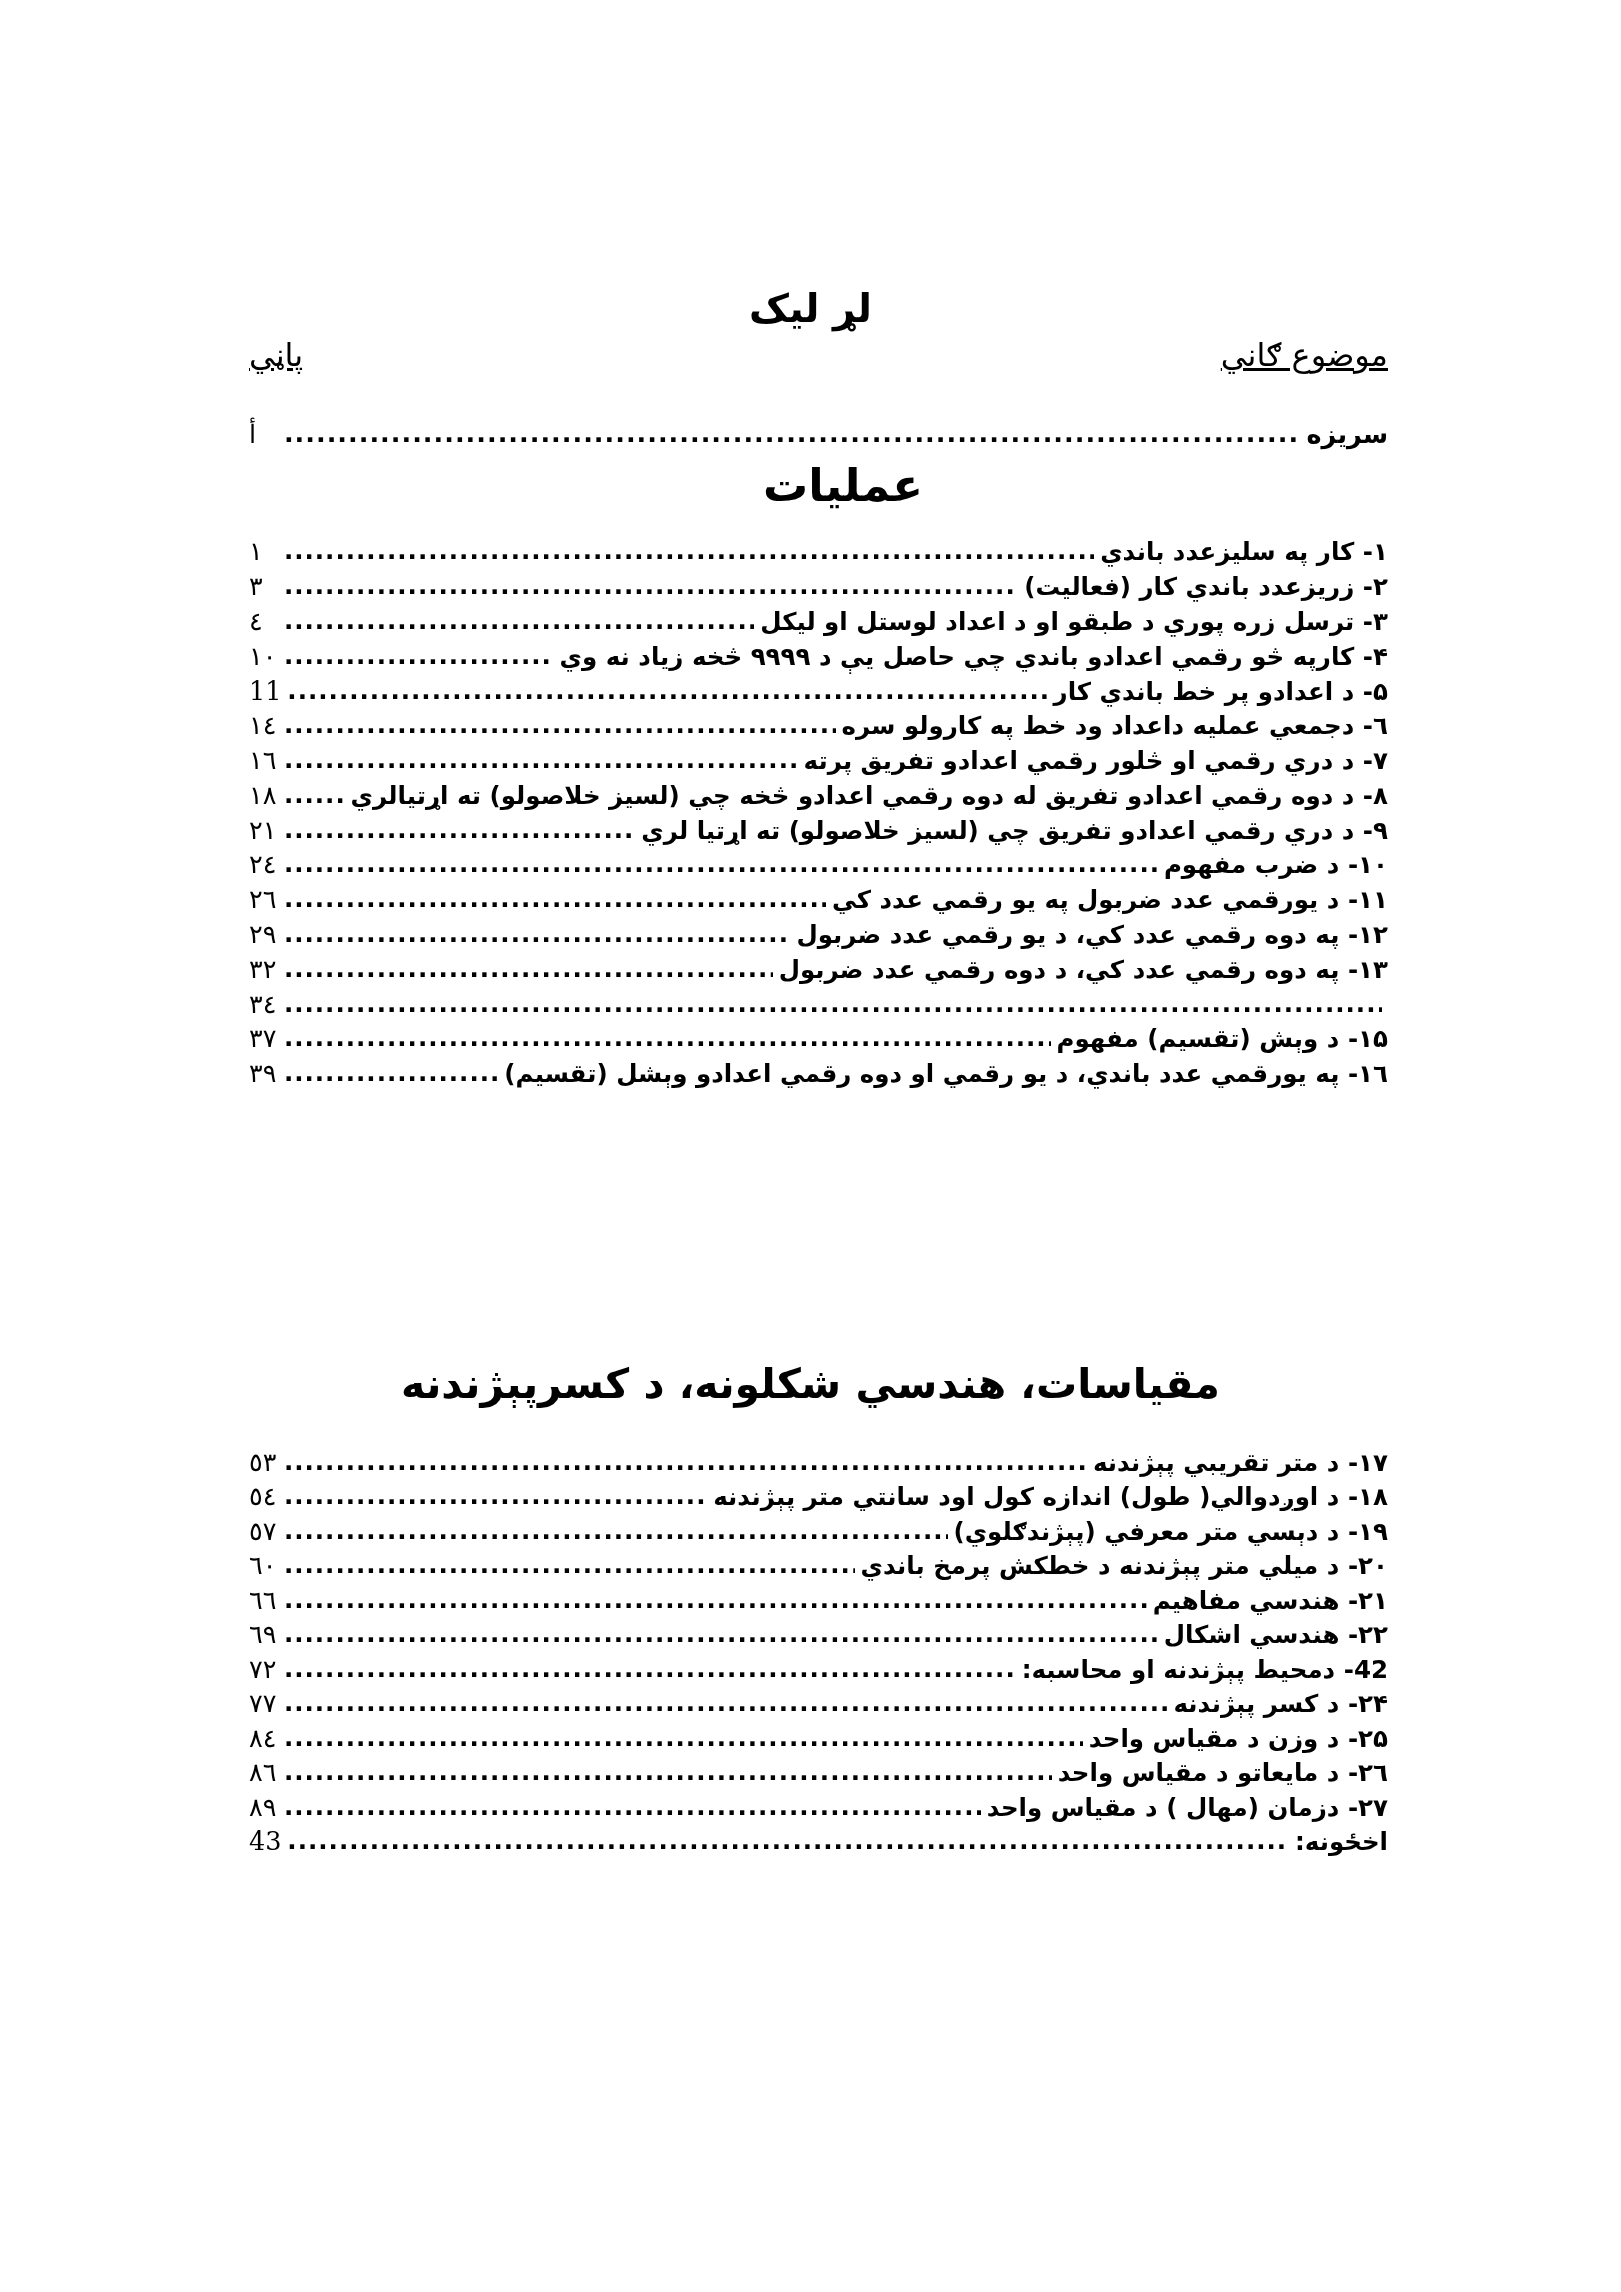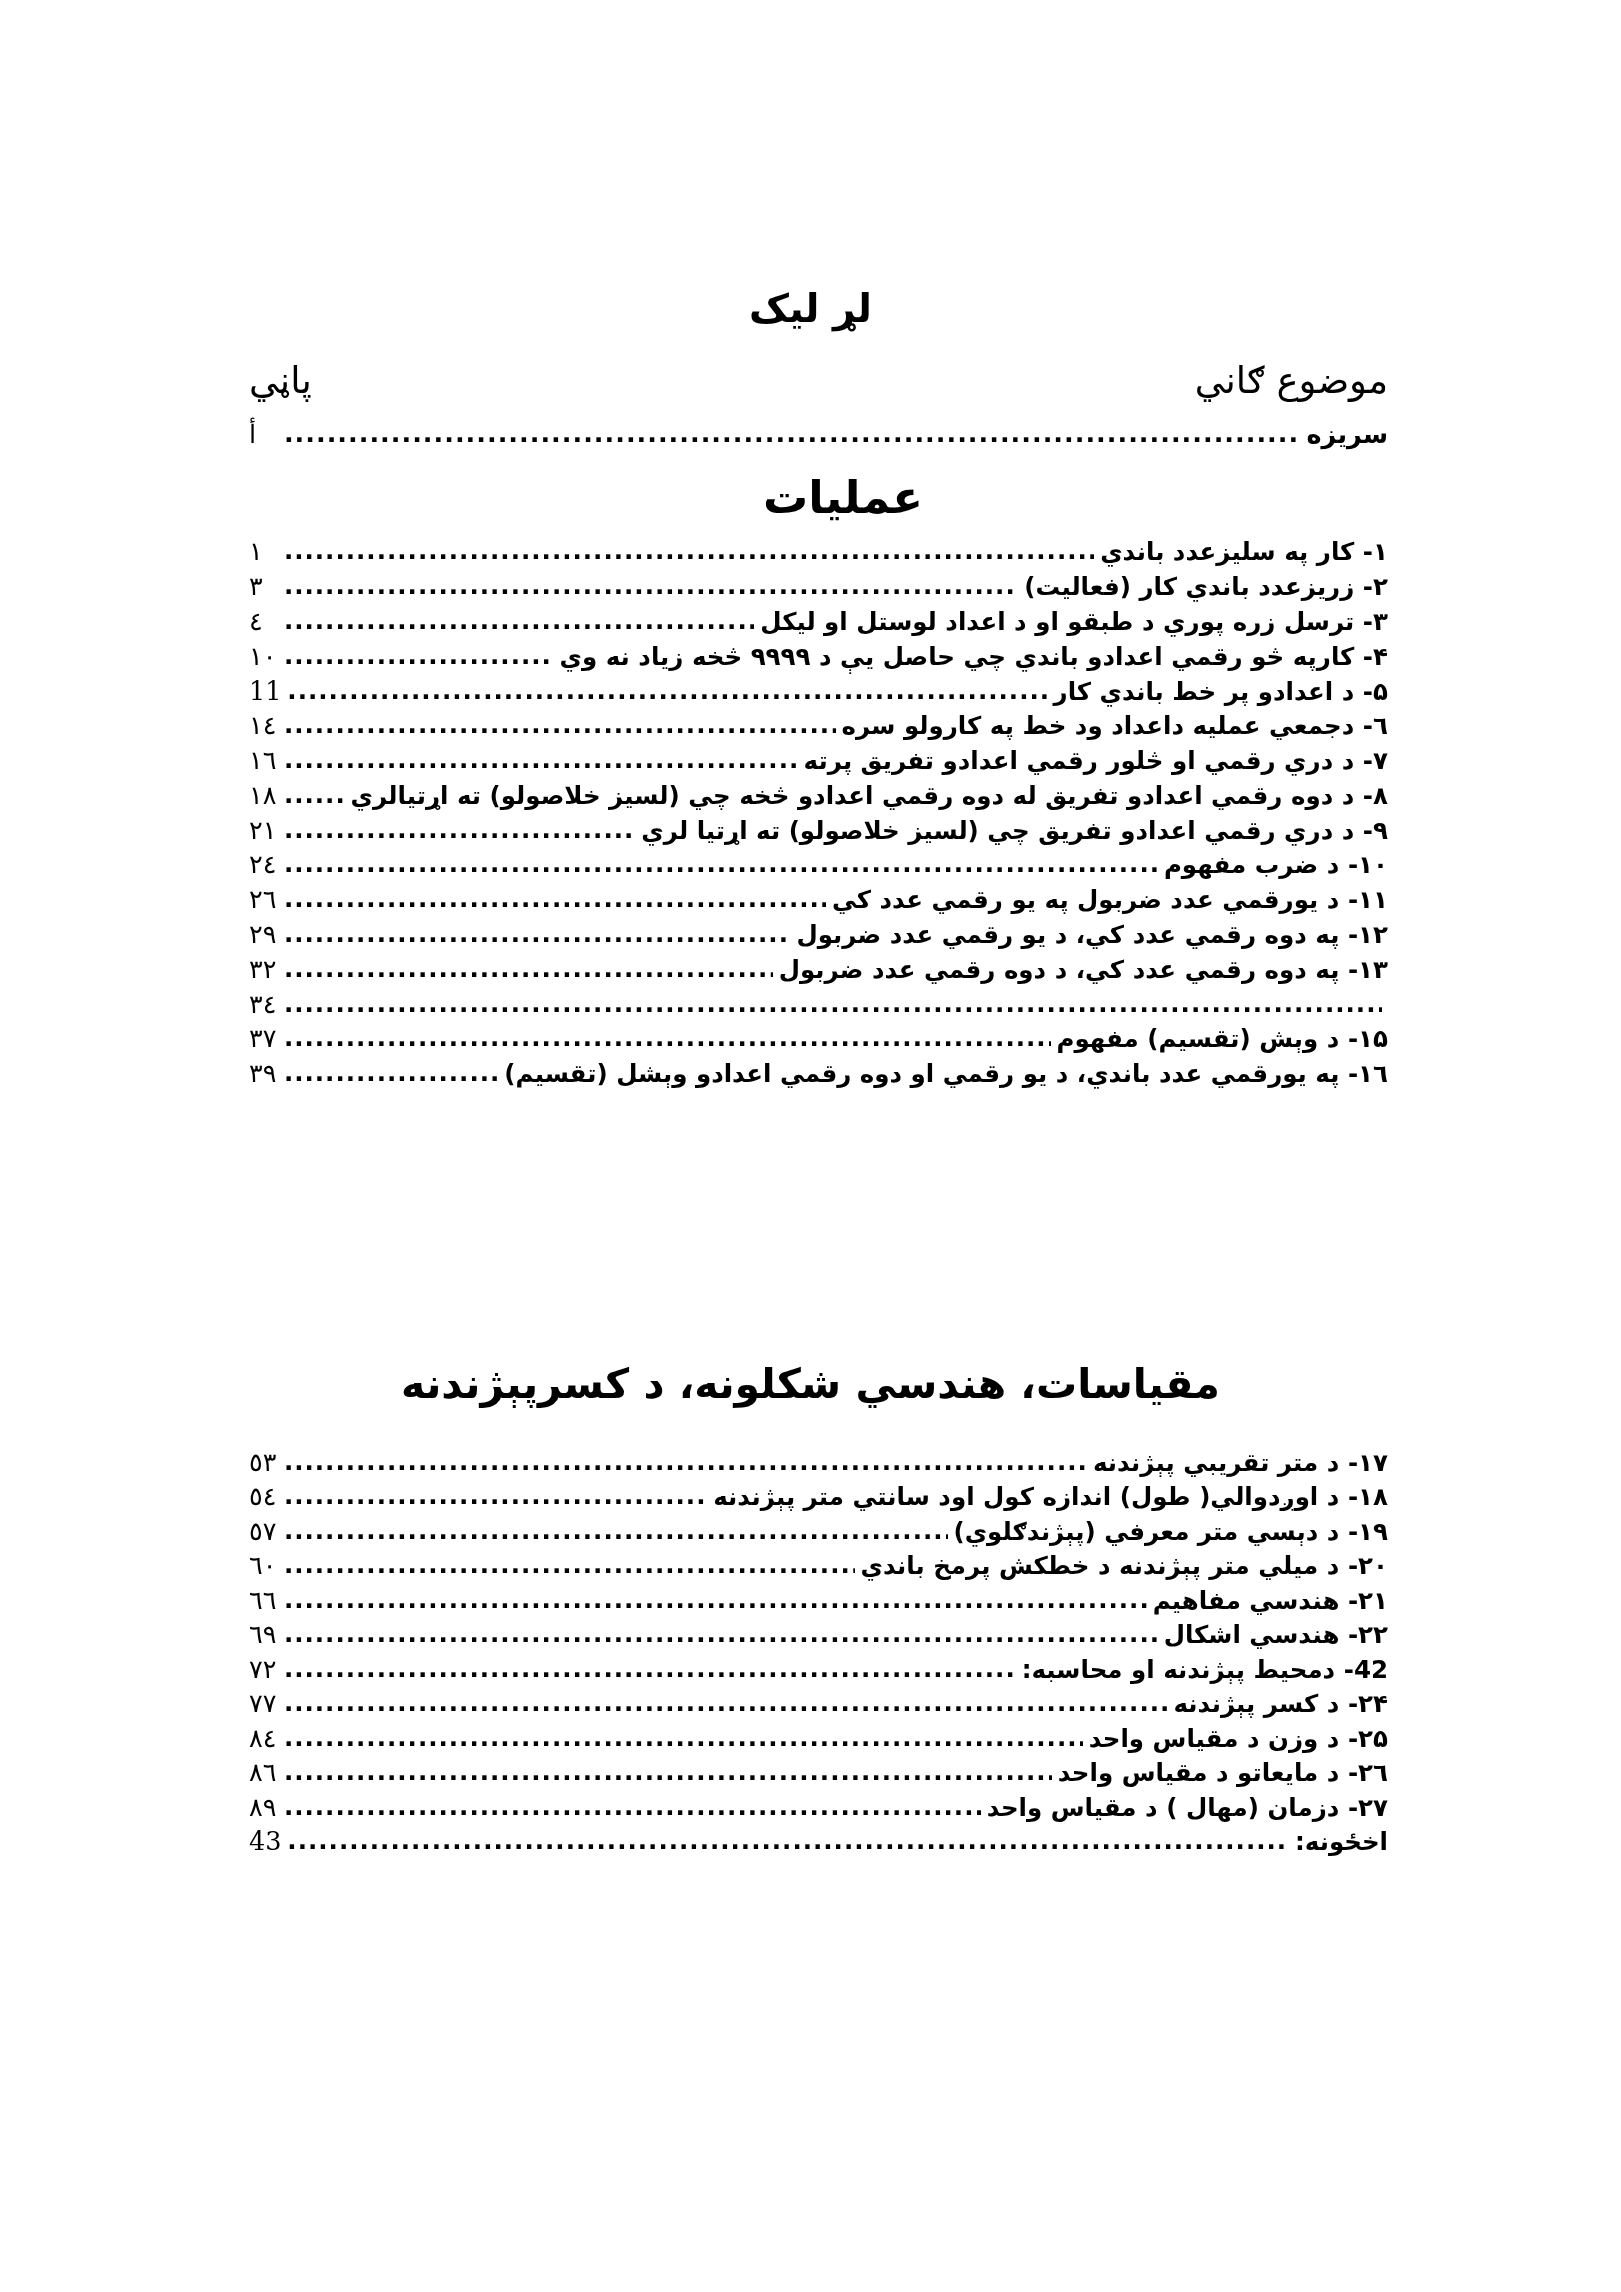--- a/index.html
+++ b/index.html
@@ -1,23 +1,23 @@
 <!DOCTYPE html>
 <html><head>
   <meta charset="utf-8">
   <style>
     html, body { margin: 0; padding: 0; background: #ffffff; }
     body { width: 1621px; height: 2293px; position: relative; overflow: hidden; font-family: "DejaVu Sans", sans-serif; color: #000; }
     .page { position: absolute; left: 0; top: 0; width: 1621px; height: 2278px; direction: rtl; }
     .title { position: absolute; top: 286px; left: 0; width: 1621px; text-align: center; font-size: 39px; font-weight: bold; }
-    .col-head { position: absolute; top: 359px; font-size: 37px; }
+    .col-head { position: absolute; top: 336px; font-size: 32px; text-decoration: underline; }
     .col-head.right { right: 233px; }
     .col-head.left { left: 249px; }
     .section-title { position: absolute; left: 0; width: 1621px; text-align: center; font-weight: bold; }
-    .sec1 { top: 471px; font-size: 45px; padding-left: 65px; box-sizing: border-box; }
+    .sec1 { top: 459px; font-size: 45px; padding-left: 65px; box-sizing: border-box; }
     .sec2 { top: 1360px; font-size: 41px; text-align: center; }
     .row { position: absolute; right: 233px; width: 1139px; height: 39px; display: flex; flex-direction: row; align-items: flex-end; font-size: 24.5px; font-weight: bold; }
     .row .label { white-space: nowrap; flex: 0 0 auto; }
     .row .dots { flex: 1 1 auto; overflow: hidden; white-space: nowrap; font-weight: bold; letter-spacing: 1px; margin: 0 5.9px; height: 31px; line-height: 31px; direction: ltr; text-align: right; }
     .row .page-num { flex: 0 0 auto; font-weight: normal; font-family: "DejaVu Serif", serif; font-size: 25.5px; min-width: 29px; text-align: left; }
     .intro { top: 410px; font-weight: normal; font-size: 25.5px; }
     .intro .label { font-weight: bold; }
   </style>
 </head>
 <body>

